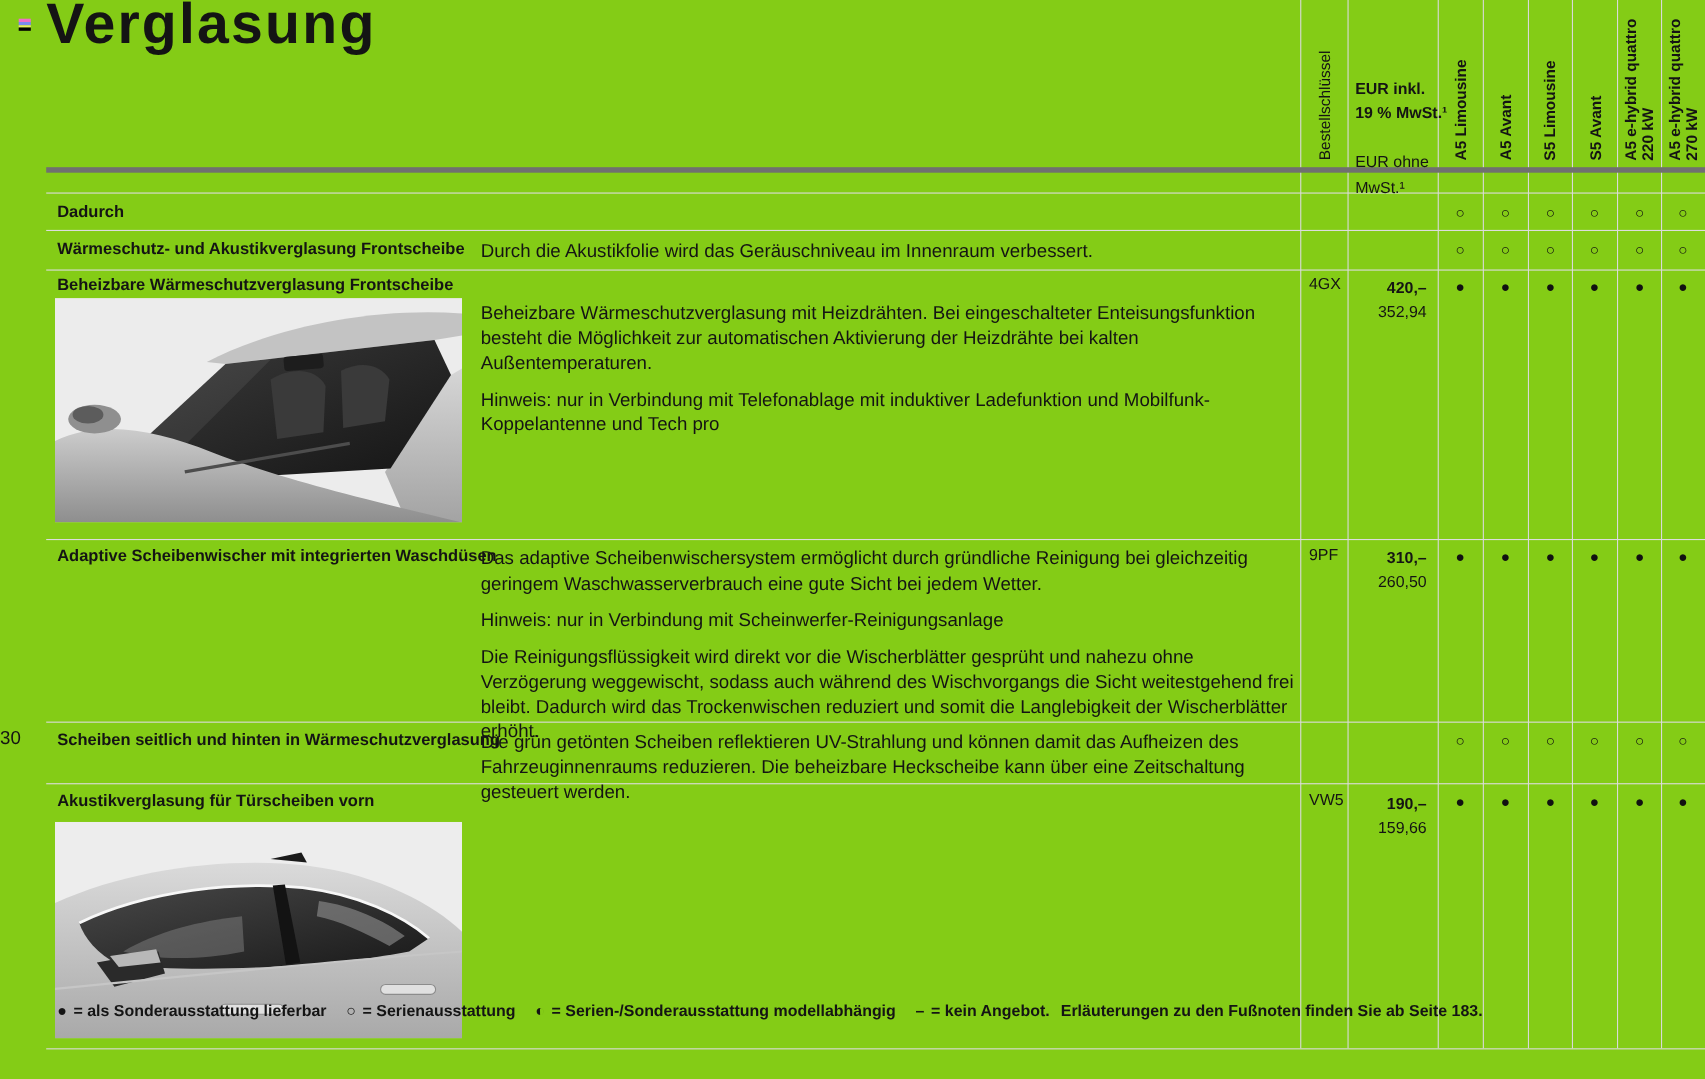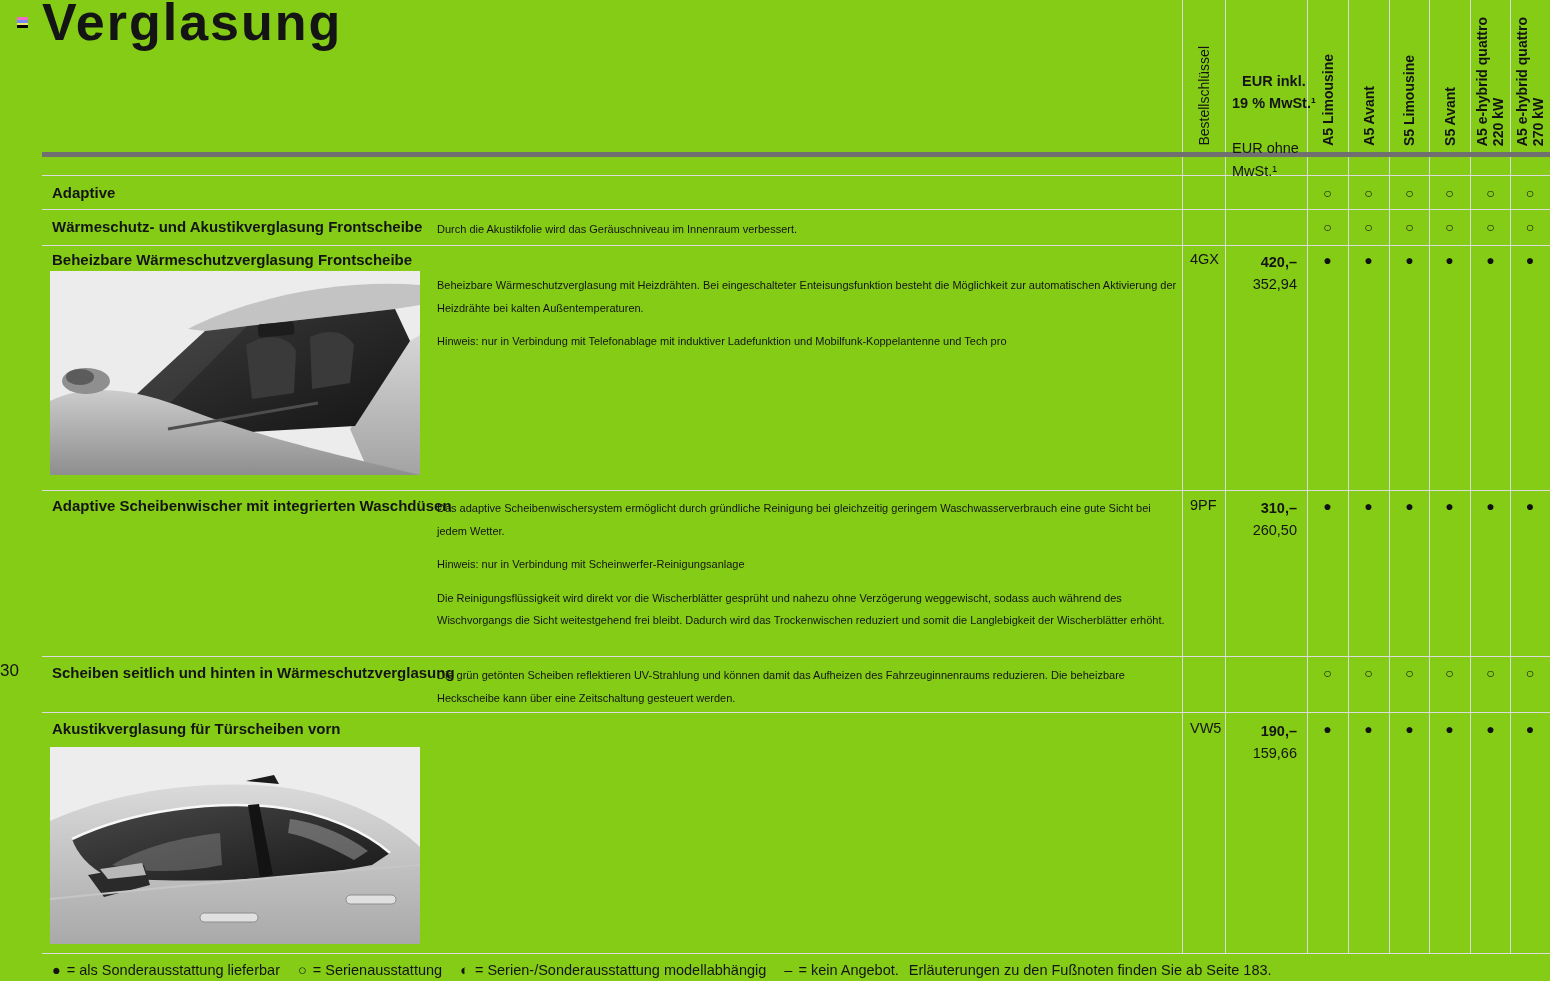--- a/index.html
+++ b/index.html
@@ -12,44 +12,44 @@
   .thickline{position:absolute;left:42px;width:1508px;top:152px;height:5px;background:#707070;}
 
   
   #page-title{position:absolute;left:42px;top:-6px;font-size:52px;line-height:56px;font-weight:700;letter-spacing:2px;margin:0;}
   #colorbar{position:absolute;left:17px;top:17px;width:11px;height:11px;display:flex;flex-direction:column;}
   #colorbar i{flex:1;display:block;}
   .rot{position:absolute;top:0;height:146px;display:flex;align-items:flex-end;justify-content:center;}
   .vtext{writing-mode:vertical-rl;transform:rotate(180deg);font-size:14px;line-height:16px;white-space:pre-line;}
   .vbold{font-weight:700;}
   #price-header{position:absolute;left:1232px;top:47px;font-size:14.5px;line-height:22.5px;white-space:pre-line;}
-  #price-header .ph-bold{font-weight:700;display:block;text-align:center;}
+  #price-header .ph-bold{font-weight:700;display:block;}
   #price-header .ph-reg{font-weight:400;display:block;}
 
   
   .row-title{position:absolute;left:52px;font-size:15px;font-weight:700;white-space:nowrap;}
-  .desc{position:absolute;left:437px;width:742px;font-size:11px;line-height:22.5px;}
+  .desc{position:absolute;left:437px;width:742px;font-size:17px;line-height:22.5px;}
   .desc p{margin:0 0 11px 0;}
   .code{position:absolute;left:1190px;font-size:14.5px;}
   .price{position:absolute;left:1225px;width:72px;text-align:right;font-size:14.5px;line-height:22px;}
   .price .gross{font-weight:700;display:block;}
   .price .net{display:block;}
   .avail{position:absolute;width:41px;height:18px;line-height:18px;text-align:center;font-size:14px;color:#111;}
   .mc0{left:1307px}.mc1{left:1348px}.mc2{left:1389px}.mc3{left:1429px}.mc4{left:1470px}.mc5{left:1510px;width:40px}
   .ar1{top:184px}.ar2{top:218px}.ar3{top:251px}.ar4{top:497px}.ar5{top:664px}.ar6{top:720px}
 
   
   .photo{position:absolute;overflow:hidden;}
   #photo1{left:50px;top:271px;width:370px;height:204px;}
   #photo2{left:50px;top:747px;width:370px;height:197px;}
 
   #page-number{position:absolute;left:0;top:661px;font-size:17px;}
 
   
-  #legend{position:absolute;left:52px;top:962px;font-size:14.5px;white-space:nowrap;}
+  #legend{position:absolute;left:52px;top:912px;font-size:14.5px;white-space:nowrap;font-weight:bold;}
   #legend .sym{margin-right:6px;}
   #legend .txt{margin-right:18px;}
 </style>
 </head>
 <body>
 
 <div id="page">
 
   <span id="colorbar">
     <i style="background:#f06ec8"></i>
@@ -101,21 +101,21 @@
   </div>
   <div class="rot" style="left:1470px;width:40px">
     <span class="vtext vbold">A5 e-hybrid quattro
 220 kW</span>
   </div>
   <div class="rot" style="left:1510px;width:40px">
     <span class="vtext vbold">A5 e-hybrid quattro
 270 kW</span>
   </div>
 
-  <div class="row-title" style="top:184px">Adaptive</div>
+  <div class="row-title" style="top:184px">Dadurch</div>
   <span class="avail mc0 ar1">○</span>
   <span class="avail mc1 ar1">○</span>
   <span class="avail mc2 ar1">○</span>
   <span class="avail mc3 ar1">○</span>
   <span class="avail mc4 ar1">○</span>
   <span class="avail mc5 ar1">○</span>
 
   <div class="row-title" style="top:218px">Wärmeschutz- und Akustikverglasung Frontscheibe</div>
   <div class="desc" style="top:218px">
     <p>Durch die Akustikfolie wird das Geräuschniveau im Innenraum verbessert.</p>

